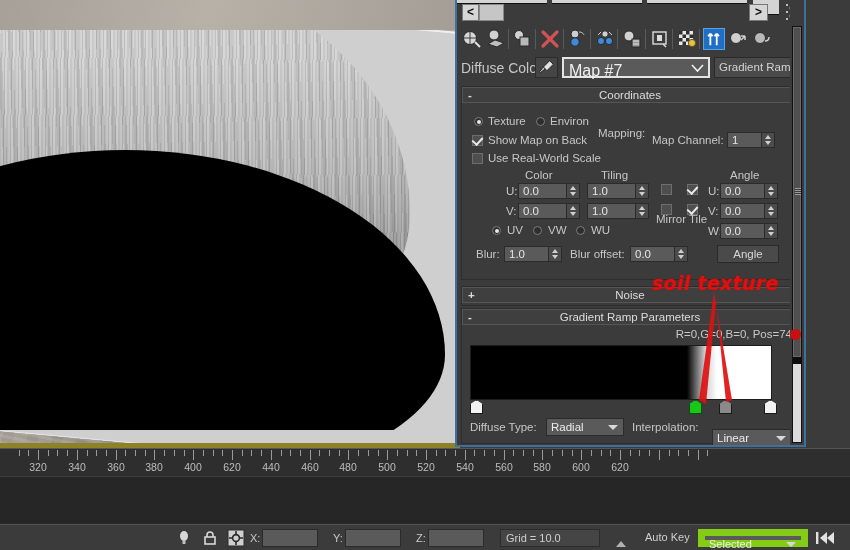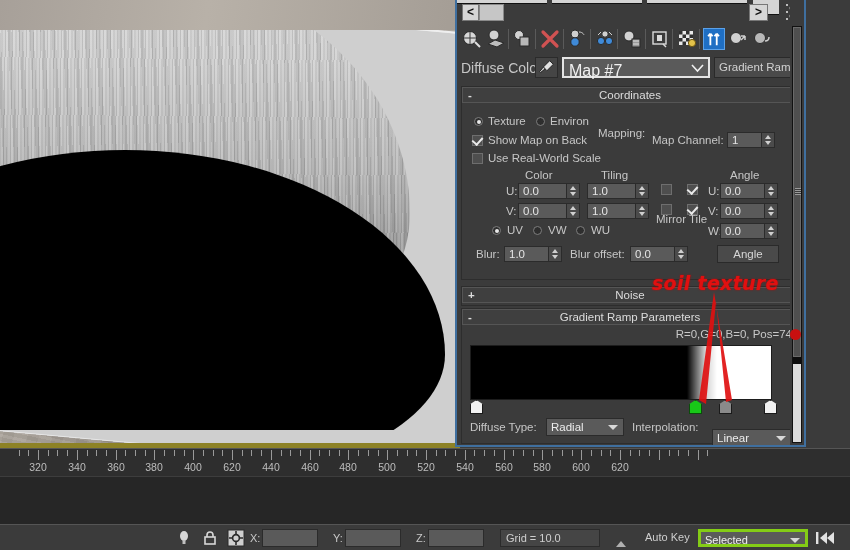--- a/index.html
+++ b/index.html
@@ -170,21 +170,21 @@
   #timebar{left:0;top:476px;width:850px;height:48px;background:#262626;border-top:1px solid #3d3d3d;border-bottom:1px solid #4a4a4a;}
 
   
   #statusbar{left:0;top:524px;width:850px;height:26px;background:#3b3b3b;border-top:1px solid #555;}
   .sb-ico{position:absolute;top:4px;width:18px;height:18px;}
   .coordfield{position:absolute;top:4px;height:18px;background:#5a5a5a;border:1px solid #2b2b2b;box-sizing:border-box;}
   .coordlbl{position:absolute;top:7px;font-size:11px;color:#c8c8c8;}
   #gridbox{position:absolute;left:500px;top:4px;width:100px;height:18px;background:#454545;border:1px solid #2b2b2b;box-sizing:border-box;}
   #gridbox span{position:absolute;left:5px;top:2px;font-size:11px;color:#cfcfcf;}
   #autokey{position:absolute;left:645px;top:6px;font-size:11px;color:#cfcfcf;}
-  #sel-combo{position:absolute;left:698px;top:4px;width:110px;height:18px;background:#5a5a5a;border:3px solid #84cc16;box-sizing:border-box;}
+  #sel-combo{position:absolute;left:698px;top:4px;width:110px;height:18px;background:#5a5a5a;border:7px solid #84cc16;box-sizing:border-box;}
   #sel-combo .cv{position:absolute;left:4px;top:2px;font-size:11px;color:#efefef;}
   #sel-combo .carr{position:absolute;right:5px;top:6px;width:0;height:0;
     border-left:5px solid transparent;border-right:5px solid transparent;border-top:5px solid #d8d8d8;}
   #goto-start{position:absolute;left:815px;top:5px;width:20px;height:16px;}
 
   
   #annot-text{
     left:652px;top:272px;font-size:19px;font-weight:bold;font-style:italic;
     color:#e01010;letter-spacing:.3px;
     text-shadow:0 0 2px rgba(200,0,0,.9);

